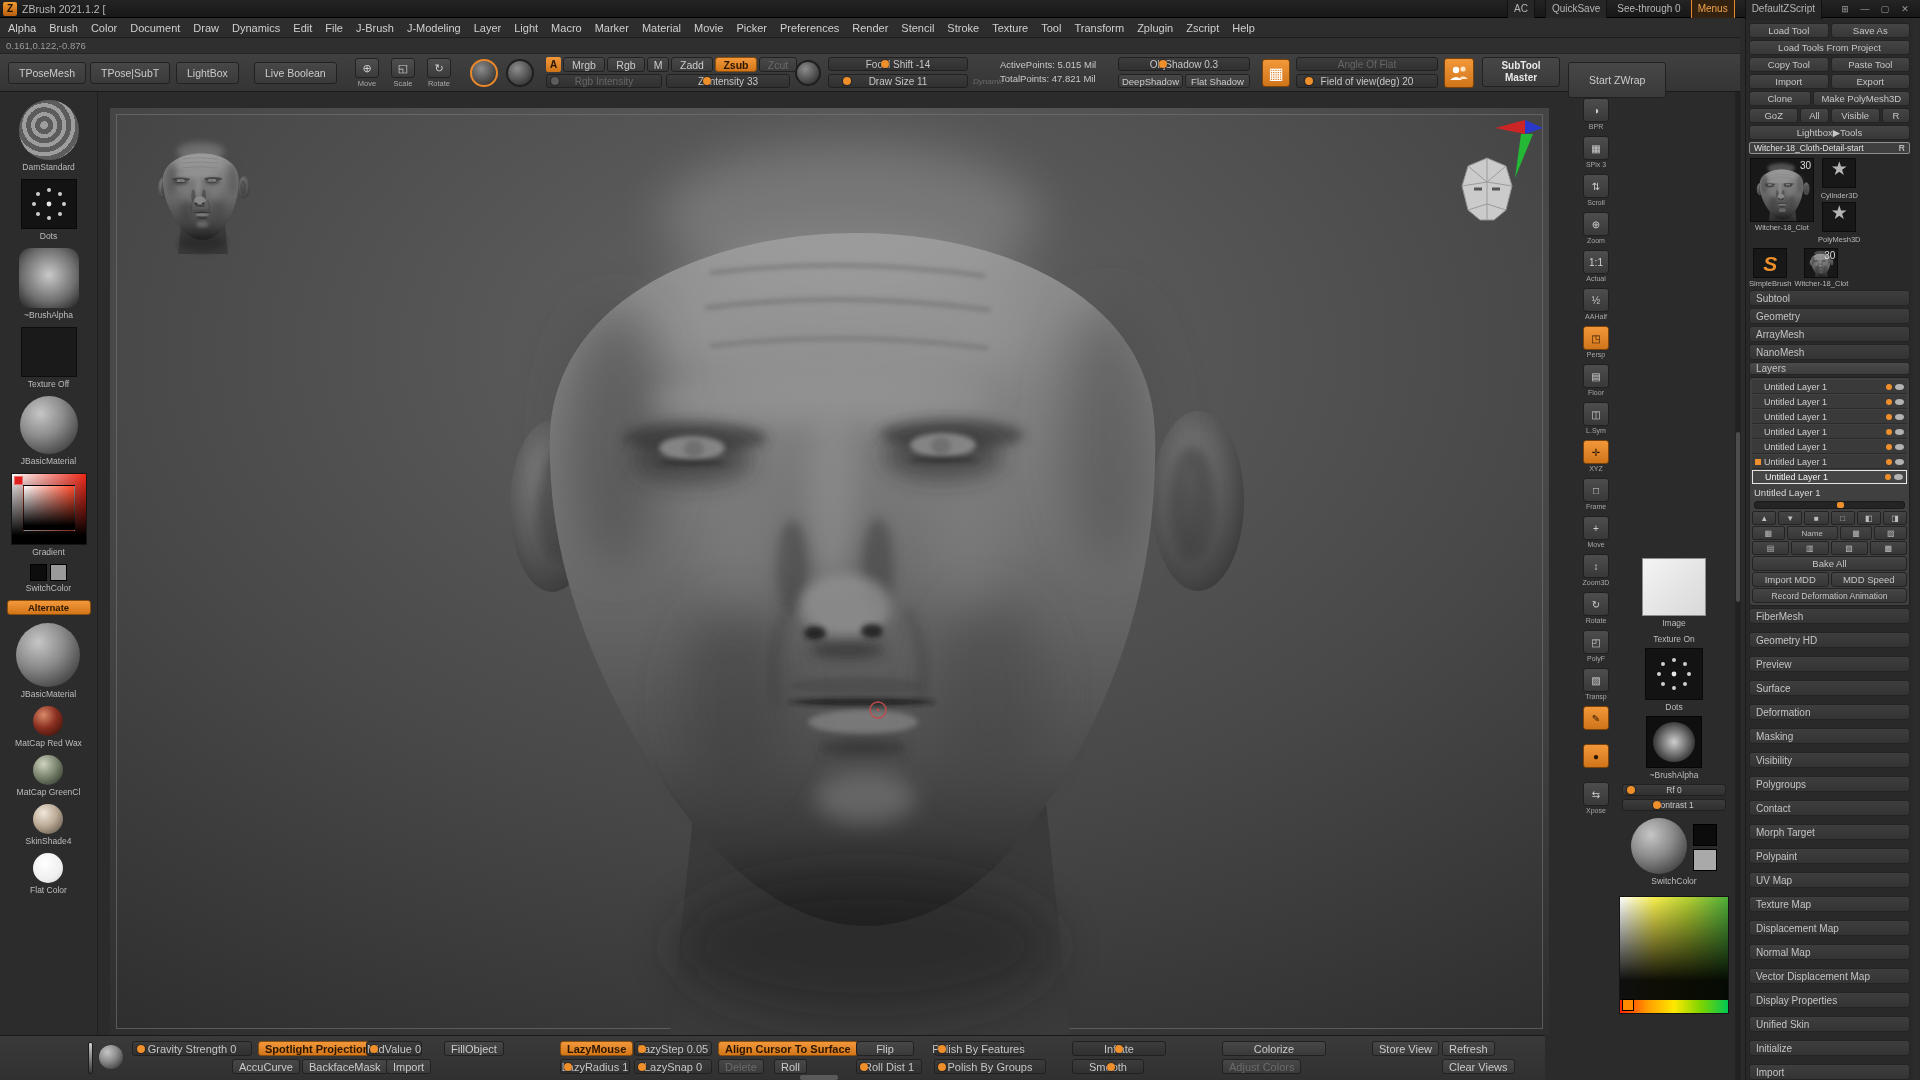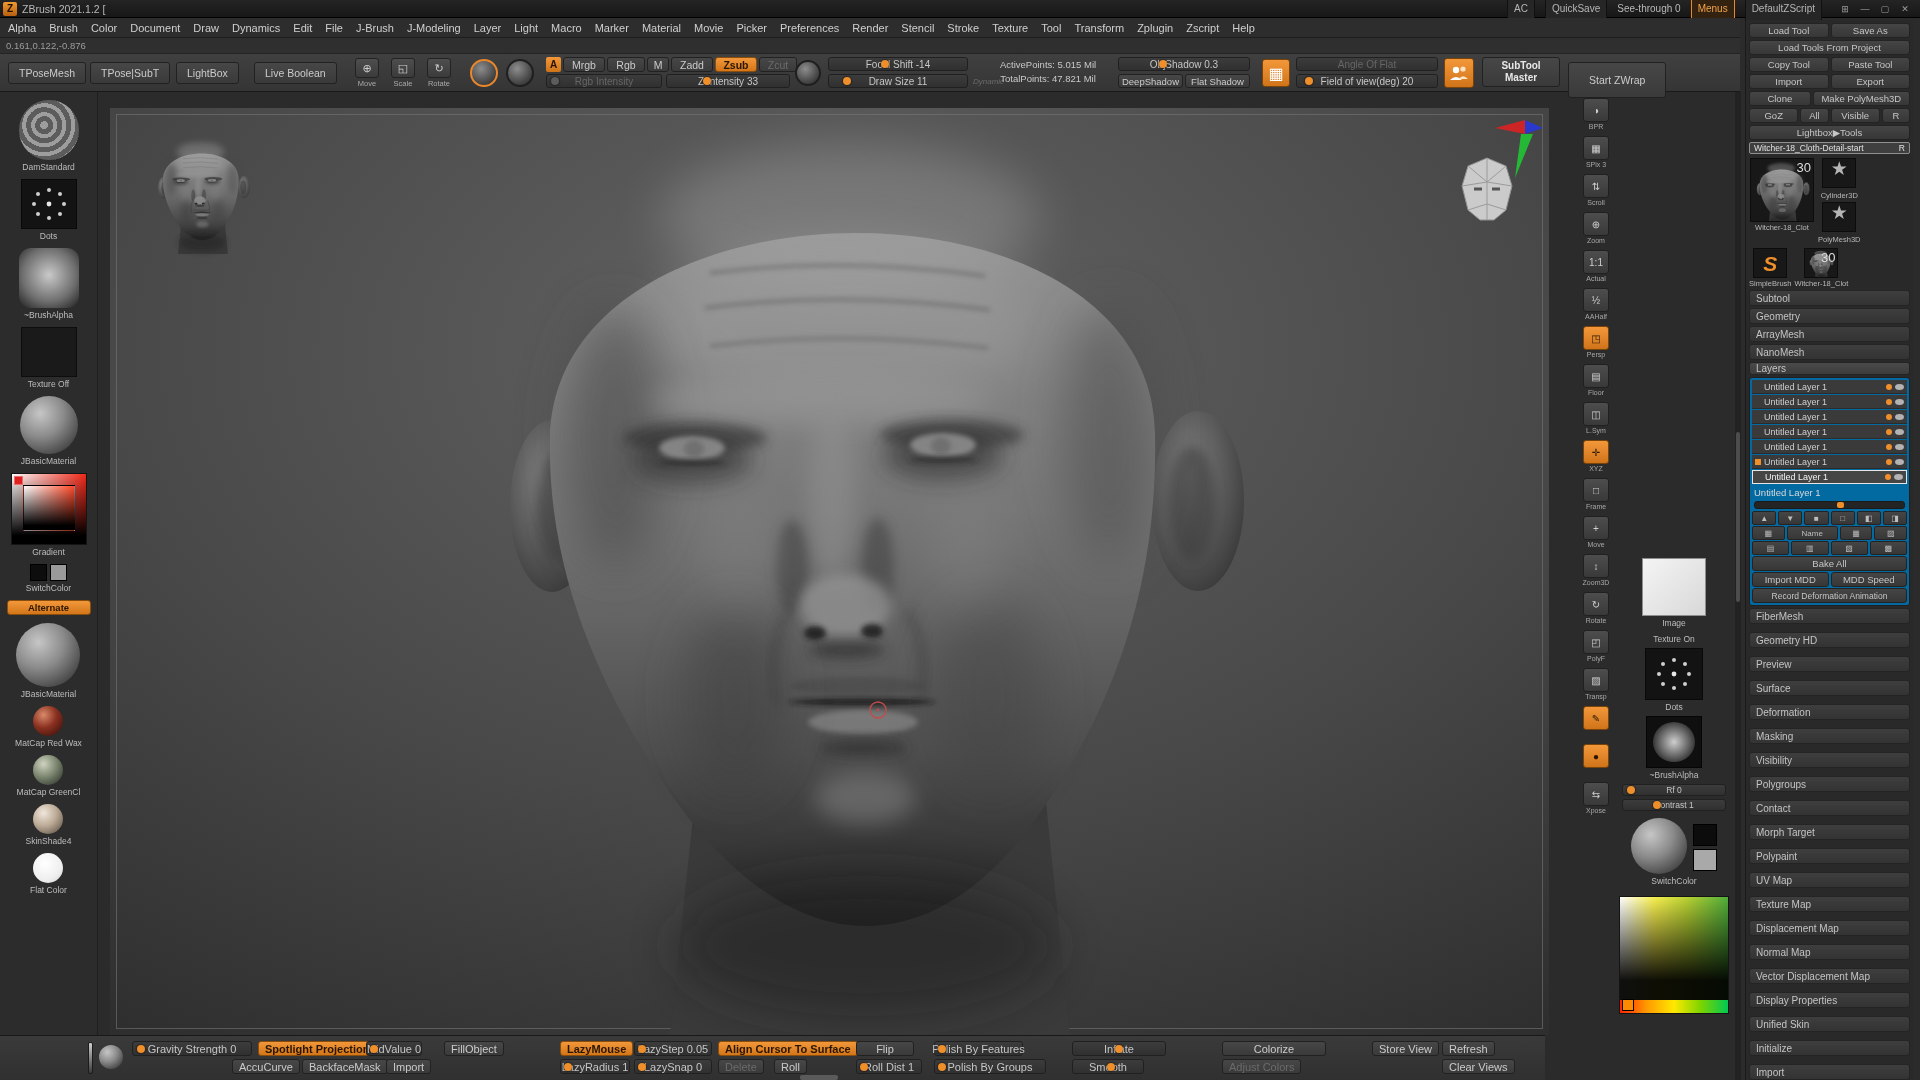--- a/index.html
+++ b/index.html
@@ -45,21 +45,21 @@
            border-bottom:1px solid #191919;}
   .toolbar .abs{position:absolute;}
   .msr{width:30px;display:flex;flex-direction:column;align-items:center;gap:1px;}
   .msr .ic{width:24px;height:20px;background:linear-gradient(#4e4e4e,#3b3b3b);border:1px solid #222;border-radius:3px;
            display:flex;align-items:center;justify-content:center;font-size:11px;color:#d0d0d0;}
   .msr .lb{font-size:7.5px;color:#aaa;}
   .circ{border-radius:50%;border:2px solid #e8872b;background:radial-gradient(circle at 38% 32%,#8d8d8d,#4b4b4b 60%,#242424);}
   .circ.plain{border-color:#1f1f1f;}
   .abadge{width:15px;height:15px;background:linear-gradient(#f2983a,#cf7318);border-radius:2px;color:#241200;
           font-size:10px;font-weight:bold;display:flex;align-items:center;justify-content:center;}
-  .points{font-size:9.5px;line-height:14px;color:#c9c9c9;text-align:center;}
+  .points{font-size:9.5px;line-height:14px;color:#c9c9c9;text-align:left;}
   .oicon{background:linear-gradient(#f2983a,#d0741a);border:1px solid #7a430a;border-radius:3px;color:#fff;
          display:flex;align-items:center;justify-content:center;}
   .stm{flex-direction:column;line-height:12px;font-weight:bold;color:#e8e8e8;font-size:10px;}
 
   
   .left-tray{position:absolute;left:0;top:92px;width:98px;bottom:0;background:#2c2c2c;border-right:1px solid #1f1f1f;
              display:flex;flex-direction:column;align-items:center;padding-top:8px;}
   .tray-lbl{font-size:8.5px;color:#bdbdbd;margin:2px 0 7px;}
   .thumb-dam{width:60px;height:60px;border-radius:50%;
              background:repeating-radial-gradient(circle at 42% 42%,#9d9d9d 0 4px,#5c5c5c 4px 9px);}
@@ -121,27 +121,27 @@
   .pbtn{flex:1;height:15px;background:linear-gradient(#454545,#373737);border:1px solid #232323;border-radius:3px;
         display:flex;align-items:center;justify-content:center;font-size:9.5px;color:#c6c6c6;white-space:nowrap;overflow:hidden;}
   .pbtn.w2{flex:1.6;} .pbtn.narrow{flex:.55;}
   .tool-name{height:16px;border:1px solid #8f8f8f;background:#3f3f3f;border-radius:2px;display:flex;align-items:center;
              padding:0 4px;font-size:8.5px;color:#e2e2e2;gap:4px;}
   .tool-name .nm{flex:1;overflow:hidden;text-overflow:ellipsis;white-space:nowrap;}
   .thumbs{display:flex;gap:3px;margin-top:2px;}
   .thumb-main{width:66px;display:flex;flex-direction:column;align-items:center;}
   .tframe{position:relative;background:#181818;border:1px solid #0c0c0c;overflow:hidden;}
   .tframe svg{display:block;width:100%;height:100%;}
-  .badge{position:absolute;top:1px;right:2px;font-size:13px;color:#ddd;}
+  .badge{position:absolute;top:1px;right:2px;font-size:10px;color:#ddd;}
   .tlabel{font-size:7.5px;color:#b8b8b8;margin-top:1px;white-space:nowrap;}
   .star{color:#b5b5b5;font-size:19px;line-height:1;}
   .sbrush{color:#ef8f2b;font-size:21px;font-weight:bold;font-style:italic;line-height:1;}
   .section{height:16px;background:linear-gradient(#3e3e3e,#333);border:1px solid #242424;border-radius:3px;
            display:flex;align-items:center;padding:0 6px;font-size:10px;color:#c4c4c4;}
-  .layers-box{background:#0369a1;border:1px solid #202020;border-radius:3px;padding:2px;display:flex;flex-direction:column;gap:1px;}
+  .layers-box{background:#404040;border:1px solid #202020;border-radius:3px;padding:2px;display:flex;flex-direction:column;gap:1px;}
   .layer-row{position:relative;height:14px;background:#3a3a3a;border-bottom:1px solid #2b2b2b;display:flex;align-items:center;
              padding:0 3px;font-size:9px;color:#cfcfcf;gap:3px;}
   .layer-row .lr-name{flex:1;overflow:hidden;white-space:nowrap;}
   .lr-marker{width:6px;height:6px;background:transparent;}
   .layer-row.rec .lr-marker{background:#ef8f2b;}
   .lr-dot{width:6px;height:6px;border-radius:50%;background:#ef8f2b;}
   .lr-eye{width:9px;height:6px;border-radius:50%;background:#b3b3b3;}
   .layer-row.editing{border:1px solid #e6e6e6;background:#454545;color:#f2f2f2;}
   .sel-name{font-size:9.5px;color:#d8d8d8;padding:2px 2px 0;}
   .lslider{position:relative;height:8px;margin:2px 2px 1px;background:#242424;border-radius:3px;border:1px solid #1a1a1a;}

